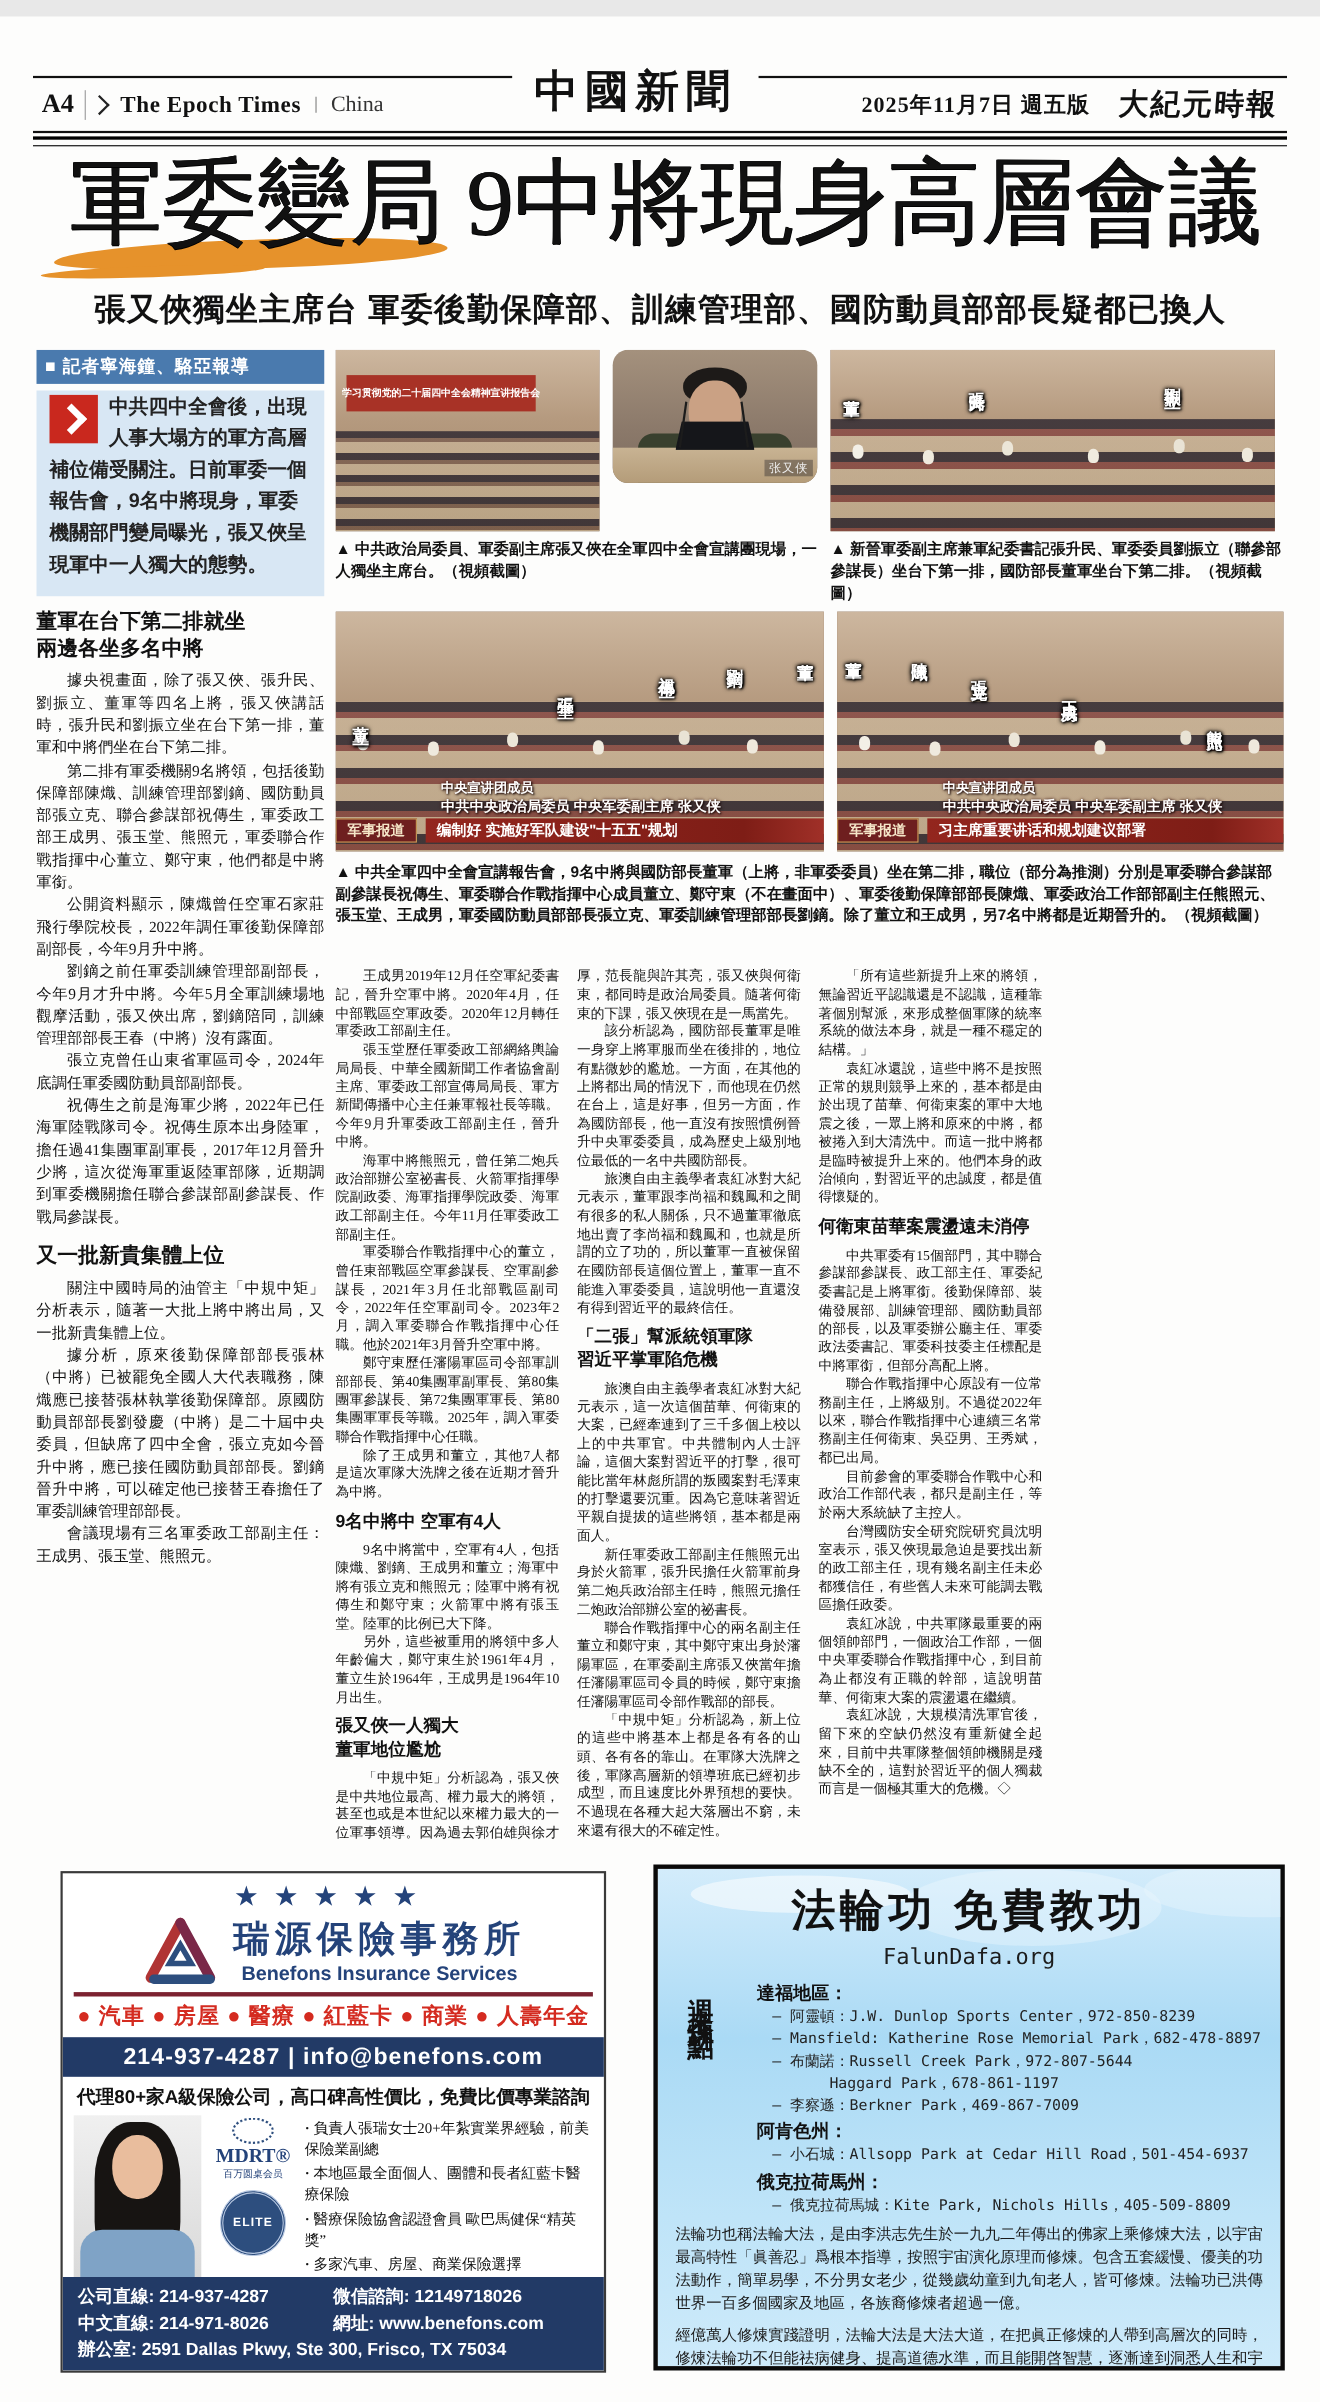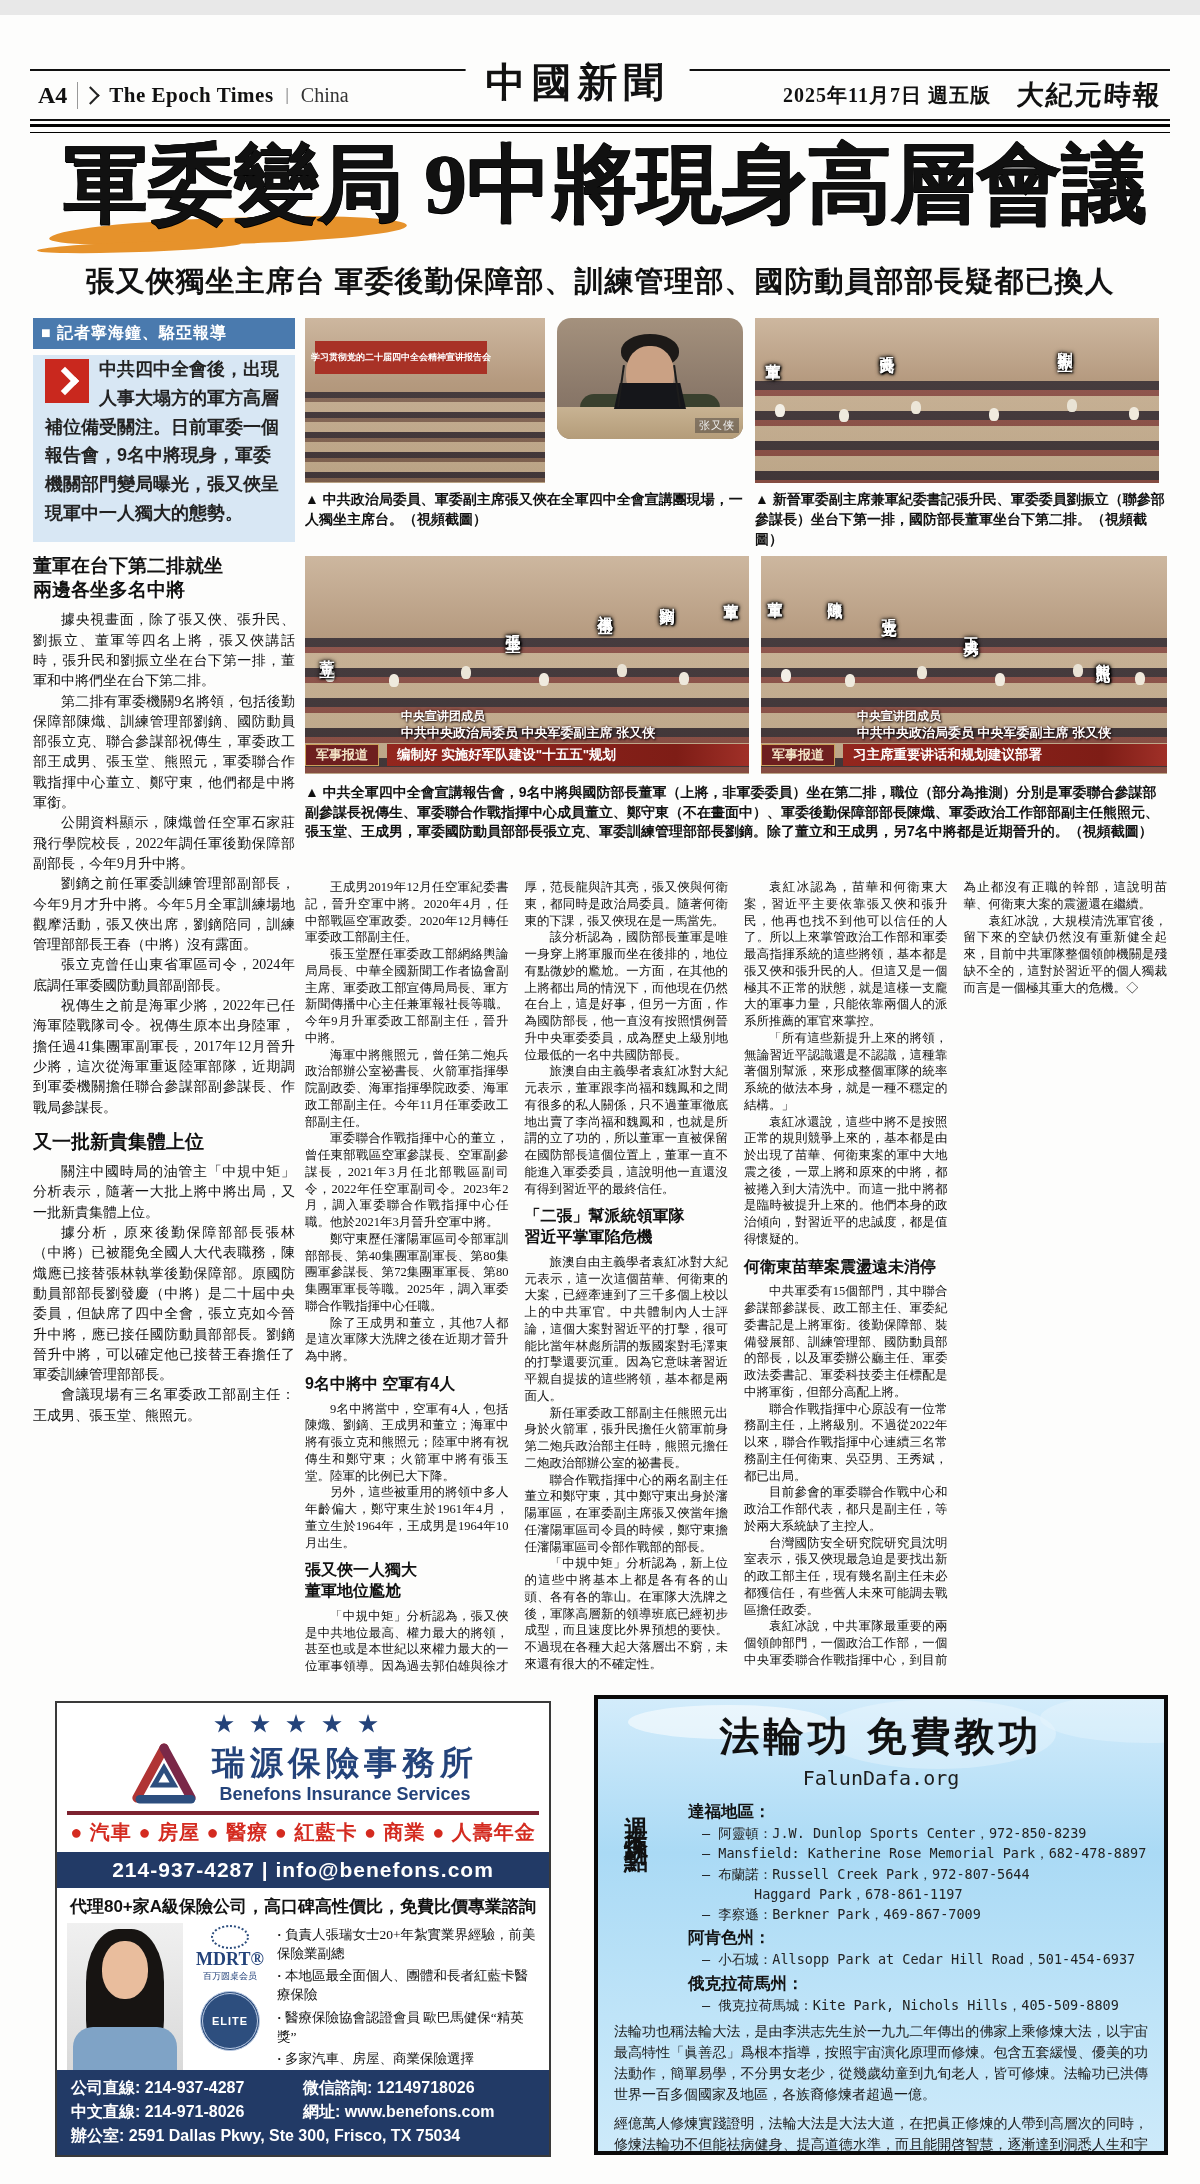--- a/index.html
+++ b/index.html
@@ -18,21 +18,21 @@
   .mh-sec-en{font-size:20px;color:#333;}
   .mh-center{position:absolute;left:50%;top:-16px;transform:translateX(-60%);background:#fdfdfc;
              padding:0 20px;font-family:"Liberation Serif",serif;font-size:40px;font-weight:900;letter-spacing:6px;}
   .mh-right{display:flex;align-items:center;gap:26px;}
   .mh-date{font-family:"Liberation Serif",serif;font-size:20px;font-weight:bold;letter-spacing:1px;}
   .mh-logo{font-family:"Liberation Serif",serif;font-size:27px;font-weight:900;letter-spacing:2px;
            transform:skewX(-4deg);}
   .rule-thick{margin-top:3px;height:5px;border-top:3px solid #000;border-bottom:1px solid #000;}
   
   .headline{position:absolute;left:40px;right:30px;top:112px;text-align:center;white-space:nowrap;
-            font-family:"Liberation Serif",serif;font-size:85px;font-weight:700;letter-spacing:0px;
+            font-family:"Liberation Serif",serif;font-size:85px;font-weight:400;letter-spacing:0px;
             text-shadow:.6px 0 #000,-.6px 0 #000,0 .6px #000;}
   .hl1{position:relative;display:inline-block;z-index:0;}
   .hl1::before{content:"";position:absolute;left:-14px;right:-4px;bottom:-2px;height:26px;z-index:-1;
                background:#e6922b;border-radius:60% 45% 55% 50% / 70% 55% 60% 45%;transform:rotate(-1.6deg);}
   .hl1::after{content:"";position:absolute;left:-26px;bottom:-10px;width:60%;height:10px;z-index:-1;
               background:#e6922b;border-radius:50%;transform:rotate(-2deg);}
   .subheadline{position:absolute;left:30px;right:30px;top:247px;text-align:center;
                font-size:29px;font-weight:bold;letter-spacing:1px;}
   
   .col1{position:absolute;left:33px;top:303px;width:262px;height:1360px;overflow:hidden;}
@@ -299,21 +299,20 @@
 董軍地位尷尬</div>
       <div class="blk t-p">「中規中矩」分析認為，張又俠是中共地位最高、權力最大的將領，甚至也或是本世紀以來權力最大的一位軍事領導。因為過去郭伯雄與徐才厚，范長龍與許其亮，張又俠與何衛東，都同時是政治局委員。隨著何衛東的下課，張又俠現在是一馬當先。</div>
       <div class="blk t-p">該分析認為，國防部長董軍是唯一身穿上將軍服而坐在後排的，地位有點微妙的尷尬。一方面，在其他的上將都出局的情況下，而他現在仍然在台上，這是好事，但另一方面，作為國防部長，他一直沒有按照慣例晉升中央軍委委員，成為歷史上級別地位最低的一名中共國防部長。</div>
       <div class="blk t-p">旅澳自由主義學者袁紅冰對大紀元表示，董軍跟李尚福和魏鳳和之間有很多的私人關係，只不過董軍徹底地出賣了李尚福和魏鳳和，也就是所謂的立了功的，所以董軍一直被保留在國防部長這個位置上，董軍一直不能進入軍委委員，這說明他一直還沒有得到習近平的最終信任。</div>
       <div class="blk t-h">「二張」幫派統領軍隊
 習近平掌軍陷危機</div>
       <div class="blk t-p">旅澳自由主義學者袁紅冰對大紀元表示，這一次這個苗華、何衛東的大案，已經牽連到了三千多個上校以上的中共軍官。中共體制內人士評論，這個大案對習近平的打擊，很可能比當年林彪所謂的叛國案對毛澤東的打擊還要沉重。因為它意味著習近平親自提拔的這些將領，基本都是兩面人。</div>
       <div class="blk t-p">新任軍委政工部副主任熊照元出身於火箭軍，張升民擔任火箭軍前身第二炮兵政治部主任時，熊照元擔任二炮政治部辦公室的祕書長。</div>
       <div class="blk t-p">聯合作戰指揮中心的兩名副主任董立和鄭守東，其中鄭守東出身於瀋陽軍區，在軍委副主席張又俠當年擔任瀋陽軍區司令員的時候，鄭守東擔任瀋陽軍區司令部作戰部的部長。</div>
       <div class="blk t-p">「中規中矩」分析認為，新上位的這些中將基本上都是各有各的山頭、各有各的靠山。在軍隊大洗牌之後，軍隊高層新的領導班底已經初步成型，而且速度比外界預想的要快。不過現在各種大起大落層出不窮，未來還有很大的不確定性。</div>
-      <div class="blk t-p">袁紅冰認為，苗華和何衛東大案，習近平主要依靠張又俠和張升民，他再也找不到他可以信任的人了。所以上來掌管政治工作部和軍委最高指揮系統的這些將領，基本都是張又俠和張升民的人。但這又是一個極其不正常的狀態，就是這樣一支龐大的軍事力量，只能依靠兩個人的派系所推薦的軍官來掌控。</div>
       <div class="blk t-p">「所有這些新提升上來的將領，無論習近平認識還是不認識，這種靠著個別幫派，來形成整個軍隊的統率系統的做法本身，就是一種不穩定的結構。」</div>
       <div class="blk t-p">袁紅冰還說，這些中將不是按照正常的規則競爭上來的，基本都是由於出現了苗華、何衛東案的軍中大地震之後，一眾上將和原來的中將，都被捲入到大清洗中。而這一批中將都是臨時被提升上來的。他們本身的政治傾向，對習近平的忠誠度，都是值得懷疑的。</div>
       <div class="blk t-h">何衛東苗華案震盪遠未消停</div>
       <div class="blk t-p">中共軍委有15個部門，其中聯合參謀部參謀長、政工部主任、軍委紀委書記是上將軍銜。後勤保障部、裝備發展部、訓練管理部、國防動員部的部長，以及軍委辦公廳主任、軍委政法委書記、軍委科技委主任標配是中將軍銜，但部分高配上將。</div>
       <div class="blk t-p">聯合作戰指揮中心原設有一位常務副主任，上將級別。不過從2022年以來，聯合作戰指揮中心連續三名常務副主任何衛東、吳亞男、王秀斌，都已出局。</div>
       <div class="blk t-p">目前參會的軍委聯合作戰中心和政治工作部代表，都只是副主任，等於兩大系統缺了主控人。</div>
       <div class="blk t-p">台灣國防安全研究院研究員沈明室表示，張又俠現最急迫是要找出新的政工部主任，現有幾名副主任未必都獲信任，有些舊人未來可能調去戰區擔任政委。</div>
       <div class="blk t-p">袁紅冰說，中共軍隊最重要的兩個領帥部門，一個政治工作部，一個中央軍委聯合作戰指揮中心，到目前為止都沒有正職的幹部，這說明苗華、何衛東大案的震盪還在繼續。</div>
       <div class="blk t-p">袁紅冰說，大規模清洗軍官後，留下來的空缺仍然沒有重新健全起來，目前中共軍隊整個領帥機關是殘缺不全的，這對於習近平的個人獨裁而言是一個極其重大的危機。◇</div>
     </div>

